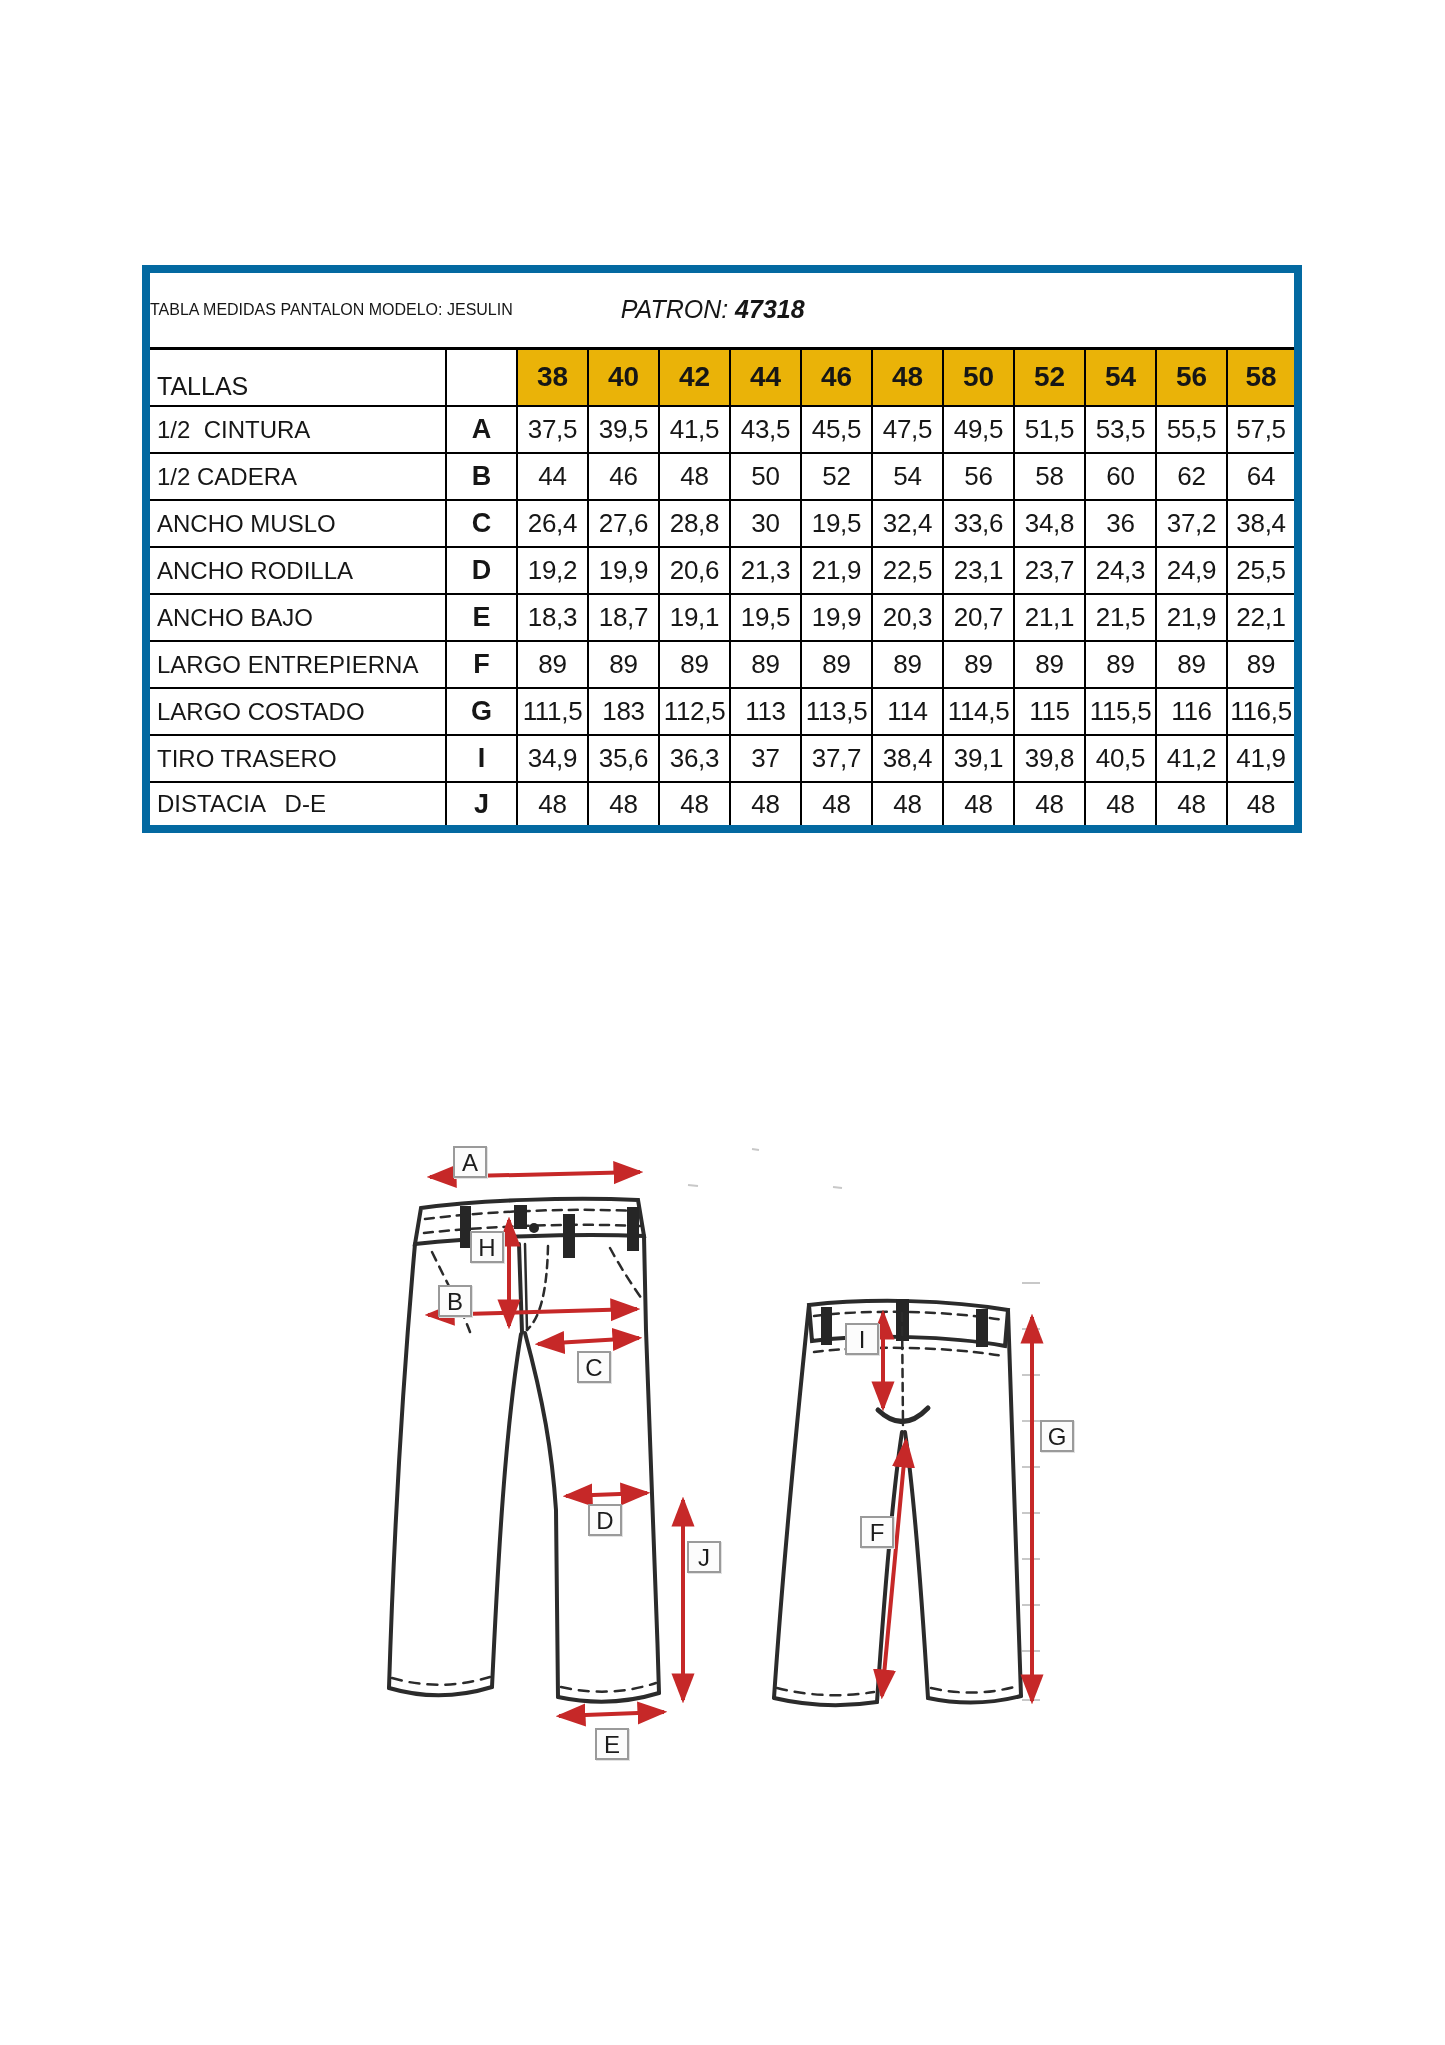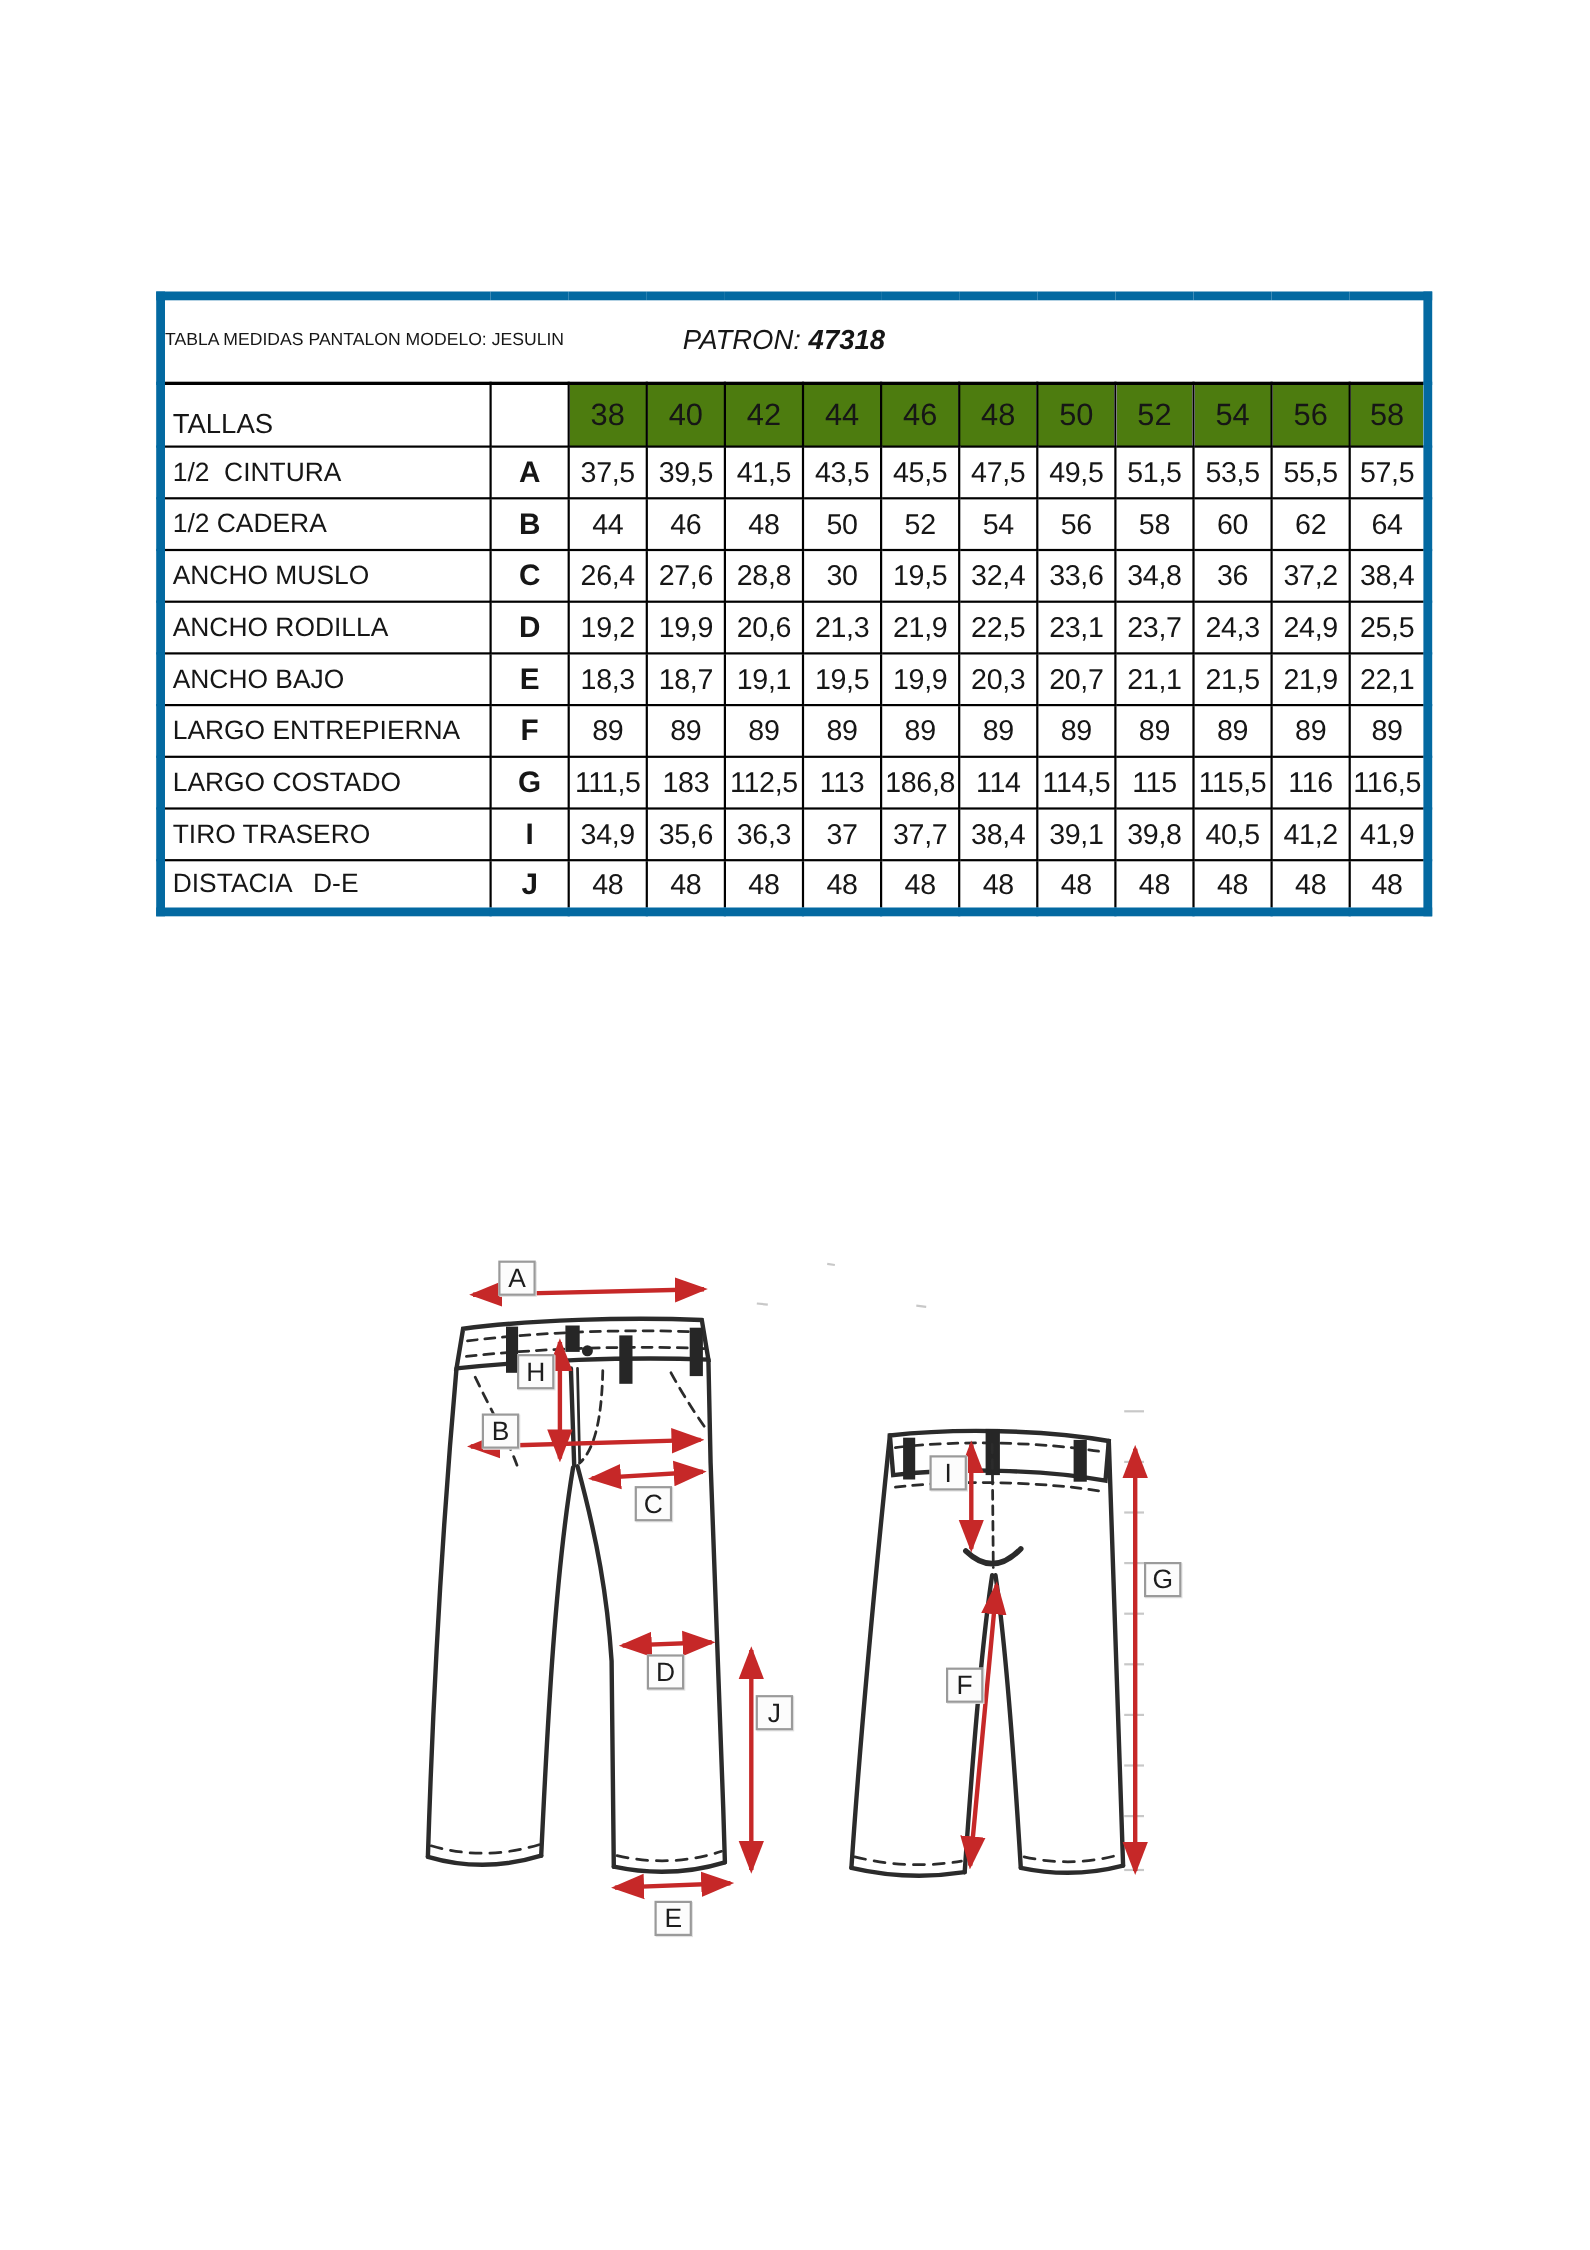--- a/index.html
+++ b/index.html
@@ -18,21 +18,21 @@
   tr.header-row{height:58px;}
   tr.data-row{height:47px;}
   td.title-cell{border-bottom:3px solid #000;}
   .title-flex{display:flex;align-items:center;height:100%;}
   .t-patron{margin-left:108px;font-size:25px;white-space:pre;font-style:italic;}
   .t-patron b{font-weight:bold;}
   td.lbl{text-align:left;padding-left:7px;font-size:24px;white-space:pre;vertical-align:middle;}
   td.hdr{vertical-align:bottom;padding-bottom:4px;font-size:25px;}
   td.ltr{text-align:center;font-weight:bold;font-size:27px;}
   td.val{text-align:center;font-size:26px;letter-spacing:-0.3px;}
-  td.size{text-align:center;font-weight:normal;font-size:28px;background:#4d7c0f;}
+  td.size{text-align:center;font-weight:bold;font-size:28px;background:#eab308;}
   
   .diagram-svg{position:absolute;left:0;top:1020px;}
   .dlabel{
     position:absolute;width:34px;height:32px;box-sizing:border-box;
     border:2px solid #9a9a9a;background:#fcfcfc;color:#1c1c1c;
     font-size:24px;line-height:29px;text-align:center;
     box-shadow:1px 1px 0 #e2e2e2;
   }
 </style>
 </head>
@@ -170,21 +170,21 @@
         <td class="val">89</td>
         <td class="val">89</td>
       </tr>
       <tr class="data-row">
         <td class="lbl">LARGO COSTADO</td>
         <td class="ltr">G</td>
         <td class="val">111,5</td>
         <td class="val">183</td>
         <td class="val">112,5</td>
         <td class="val">113</td>
-        <td class="val">186,8</td>
+        <td class="val">113,5</td>
         <td class="val">114</td>
         <td class="val">114,5</td>
         <td class="val">115</td>
         <td class="val">115,5</td>
         <td class="val">116</td>
         <td class="val">116,5</td>
       </tr>
       <tr class="data-row">
         <td class="lbl">TIRO TRASERO</td>
         <td class="ltr">I</td>

